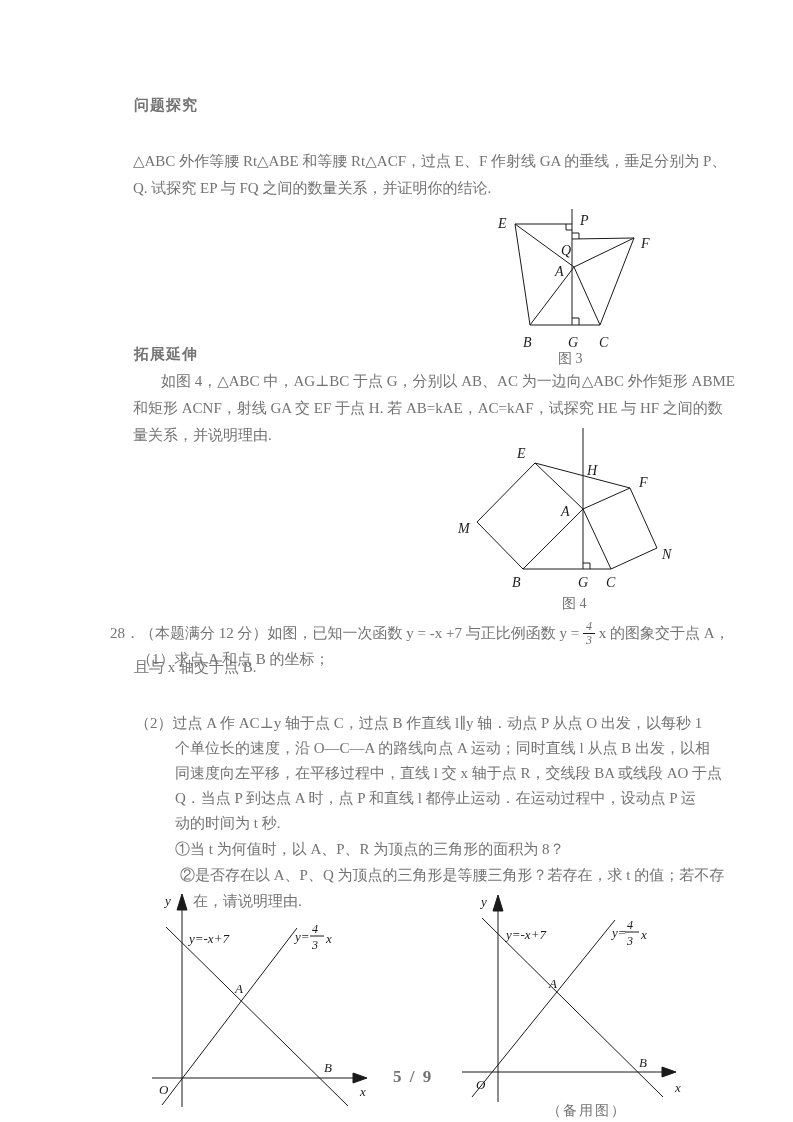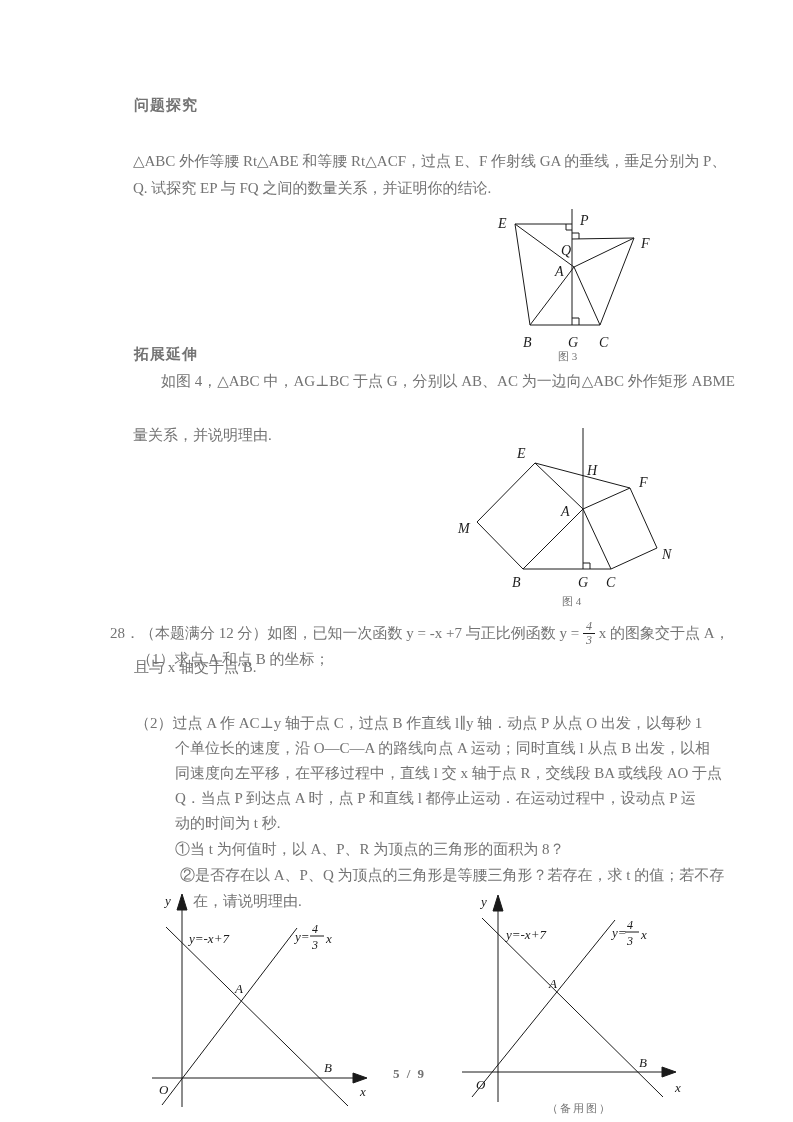--- a/index.html
+++ b/index.html
@@ -4,32 +4,32 @@
 <style>
   html,body{margin:0;padding:0;background:#e8e8e8;}
   .page{
     position:relative;width:793px;height:1122px;margin:0 auto;
     background:#ffffff;color:#737373;
     font-family:"Liberation Serif","DejaVu Serif",serif;
     font-size:15px;overflow:hidden;
   }
   .abs{position:absolute;white-space:nowrap;line-height:1.25;}
   .heading{font-weight:600;letter-spacing:1px;}
-  .cap{font-size:11px;}
+  .cap{font-size:14px;}
   .frac{display:inline-block;vertical-align:-0.55em;text-align:center;
         font-size:12px;line-height:1.1;font-style:italic;}
   .frac .num{display:block;border-bottom:1px solid #1a1a1a;padding:0 3px;}
   .frac .den{display:block;}
   svg{position:absolute;overflow:visible;}
   svg line,svg polyline,svg polygon{stroke:#1a1a1a;stroke-width:1;fill:none;}
   svg polygon.fill{fill:#1a1a1a;stroke:#1a1a1a;}
   .ptlbl{font:italic 14px "Liberation Serif","DejaVu Serif",serif;fill:#1a1a1a;}
   .glbl{font:italic 13px "Liberation Serif","DejaVu Serif",serif;fill:#1a1a1a;}
   .gsm{font:italic 12px "Liberation Serif","DejaVu Serif",serif;fill:#1a1a1a;}
-  .pagenum{font-weight:600;font-size:13px;letter-spacing:2px;}
+  .pagenum{font-weight:600;font-size:17px;letter-spacing:2px;}
 </style>
 </head>
 <body>
 
 <div class="page">
 
   <div class="abs heading" style="left:134px;top:96px;">问题探究</div>
   <div class="abs" style="left:133px;top:152px;">△ABC 外作等腰 Rt△ABE 和等腰 Rt△ACF，过点 E、F 作射线 GA 的垂线，垂足分别为 P、</div>
   <div class="abs" style="left:133px;top:179px;">Q. 试探究 EP 与 FQ 之间的数量关系，并证明你的结论.</div>
 
@@ -55,20 +55,21 @@
     <text class="ptlbl" x="67" y="71">A</text>
     <text class="ptlbl" x="153" y="43">F</text>
     <text class="ptlbl" x="35" y="142">B</text>
     <text class="ptlbl" x="80" y="142">G</text>
     <text class="ptlbl" x="111" y="142">C</text>
   </svg>
   <div class="abs cap" style="left:558px;top:350px;">图 3</div>
 
   <div class="abs heading" style="left:134px;top:345px;">拓展延伸</div>
   <div class="abs" style="left:161px;top:372px;">如图 4，△ABC 中，AG⊥BC 于点 G，分别以 AB、AC 为一边向△ABC 外作矩形 ABME</div>
+  <div class="abs" style="left:133px;top:399px;">和矩形 ACNF，射线 GA 交 EF 于点 H. 若 AB=kAE，AC=kAF，试探究 HE 与 HF 之间的数</div>
   <div class="abs" style="left:133px;top:426px;">量关系，并说明理由.</div>
 
   <svg style="left:440px;top:426px;" width="260" height="170" viewBox="0 0 260 170">
     <g>
       <line x1="143" y1="2" x2="143" y2="143"></line>
       <line x1="95" y1="37" x2="190" y2="62"></line>
       <line x1="143" y1="83" x2="83" y2="143"></line>
       <line x1="83" y1="143" x2="37" y2="96"></line>
       <line x1="37" y1="96" x2="95" y2="37"></line>
       <line x1="95" y1="37" x2="143" y2="83"></line>

